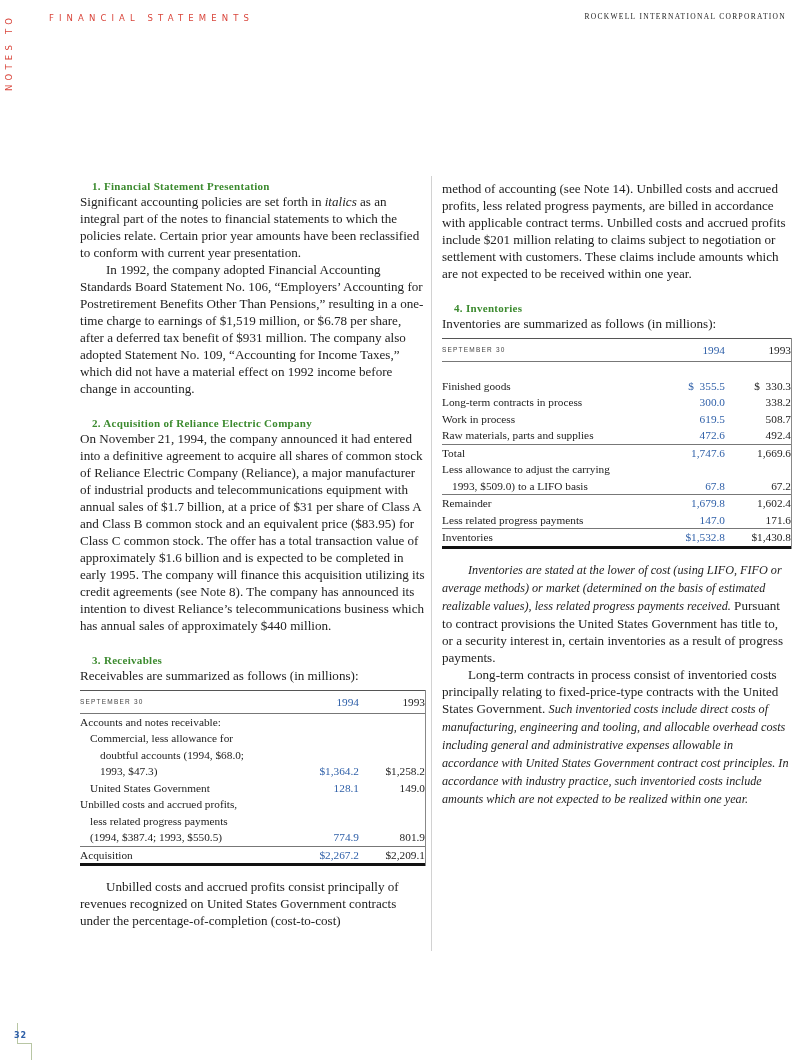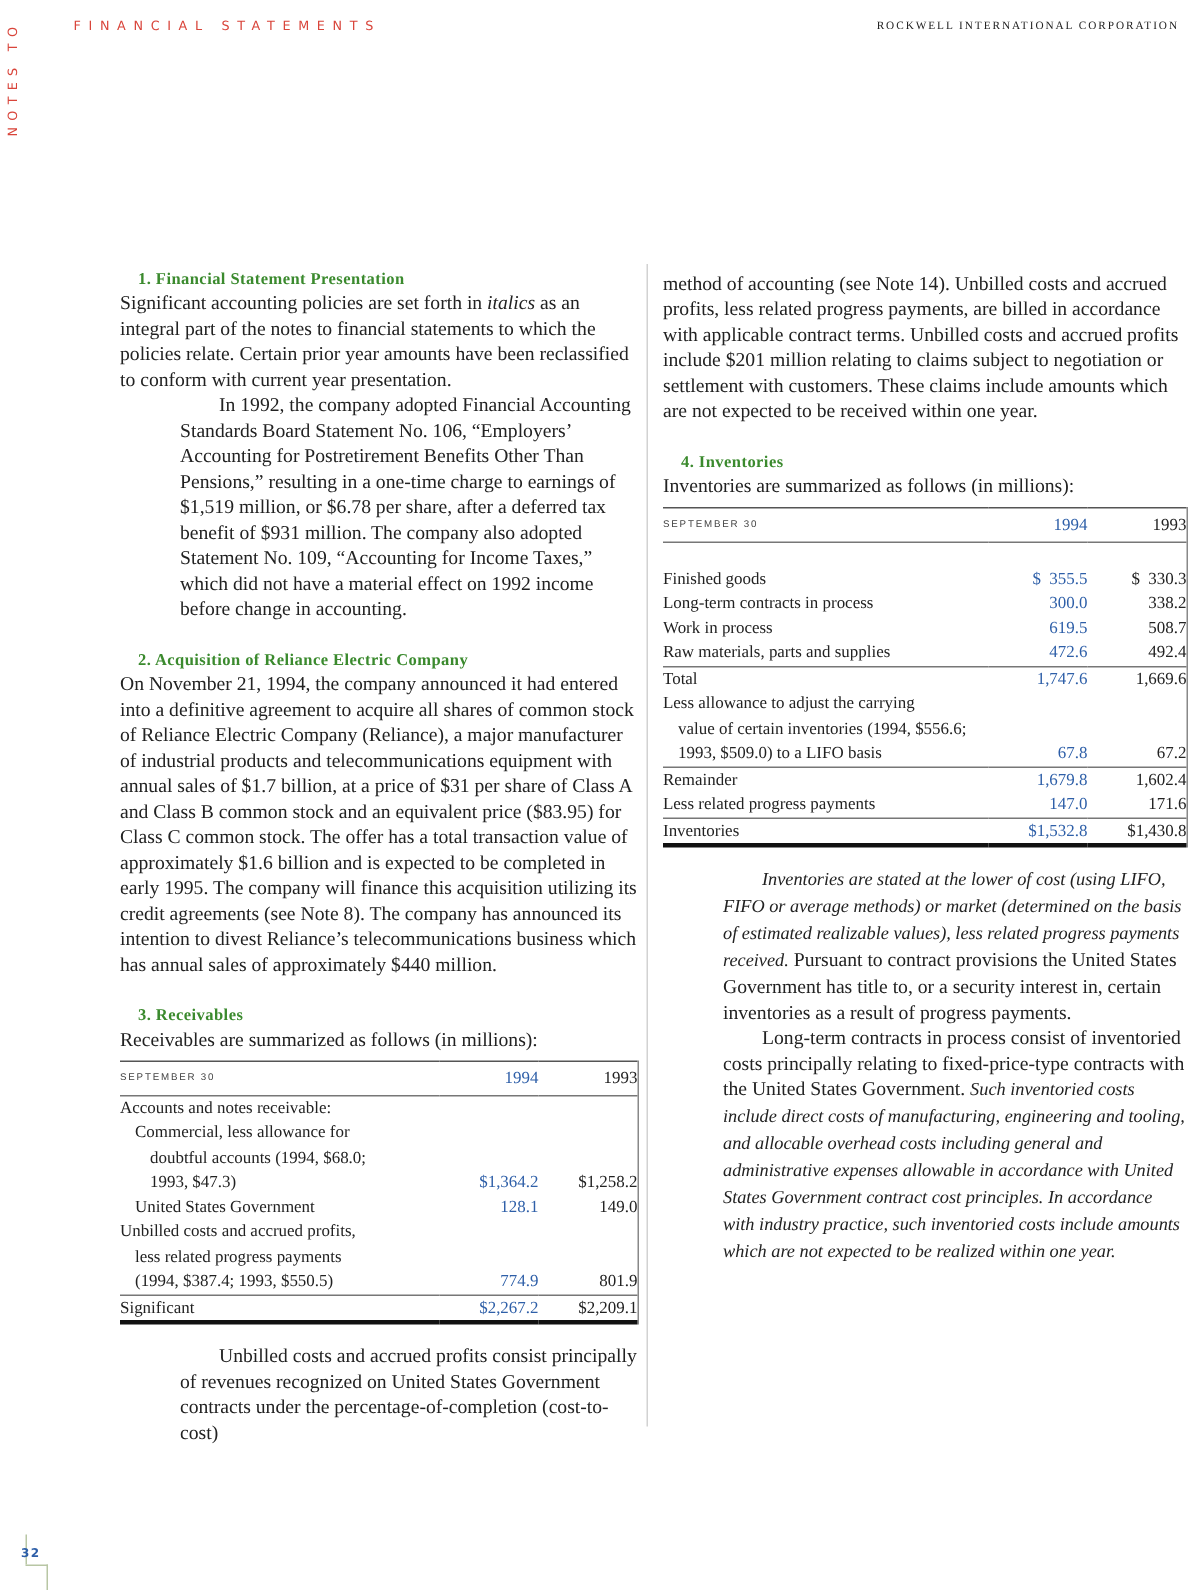--- a/index.html
+++ b/index.html
@@ -31,21 +31,21 @@
     position: absolute; left: 431px; top: 176px; width: 1px; height: 775px;
     background: #d2d2d2;
   }
   .section-heading {
     font-family: Liberation Serif, serif; font-weight: bold;
     font-size: 11px; color: #3b8a2e; margin: 0 0 1px 12px; letter-spacing: 0.3px;
   }
   p {
     margin: 0; font-size: 13.1px; line-height: 17px; color: #222;
   }
-  p.indent { text-indent: 26px; margin-left: 40px; }
+  p.indent { text-indent: 26px; }
   .gap { height: 20px; }
   table.fin {
     border-collapse: collapse; width: 100%; margin-top: 6px;
     font-size: 11.3px; line-height: 16.5px;
   }
   table.fin td { padding: 0; vertical-align: bottom; }
   table.fin .hdr td {
     border-top: 1.5px solid #555; border-bottom: 1px solid #777;
     padding: 3px 0 2px 0;
   }
@@ -142,21 +142,21 @@
       <td class="lbl ind1">less related progress payments</td>
       <td class="num c94"></td>
       <td class="num c93"></td>
     </tr>
     <tr>
       <td class="lbl ind1">(1994, $387.4; 1993, $550.5)</td>
       <td class="num c94">774.9</td>
       <td class="num c93">801.9</td>
     </tr>
     <tr class="rule-top final">
-      <td class="lbl">Significant</td>
+      <td class="lbl">Acquisition</td>
       <td class="num c94">$2,267.2</td>
       <td class="num c93">$2,209.1</td>
     </tr>
   </tbody>
       </table>
   </div>
 
   <div style="height:12px"></div>
   <p class="indent">Unbilled costs and accrued profits consist principally of revenues recognized on United States Government contracts under the percentage-of-completion (cost-to-cost)</p>
 </div>
@@ -205,25 +205,20 @@
       <td class="lbl">Total</td>
       <td class="num c94">1,747.6</td>
       <td class="num c93">1,669.6</td>
     </tr>
     <tr>
       <td class="lbl">Less allowance to adjust the carrying</td>
       <td class="num c94"></td>
       <td class="num c93"></td>
     </tr>
     <tr>
-      <td class="lbl ind1">value of certain inventories (1994, $556.6;</td>
-      <td class="num c94"></td>
-      <td class="num c93"></td>
-    </tr>
-    <tr>
       <td class="lbl ind1">1993, $509.0) to a LIFO basis</td>
       <td class="num c94">67.8</td>
       <td class="num c93">67.2</td>
     </tr>
     <tr class="rule-top">
       <td class="lbl">Remainder</td>
       <td class="num c94">1,679.8</td>
       <td class="num c93">1,602.4</td>
     </tr>
     <tr>

